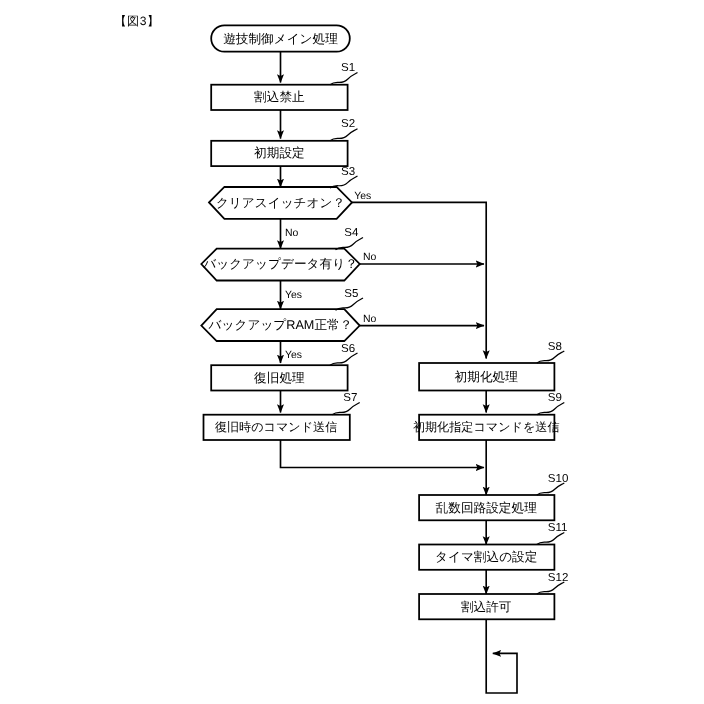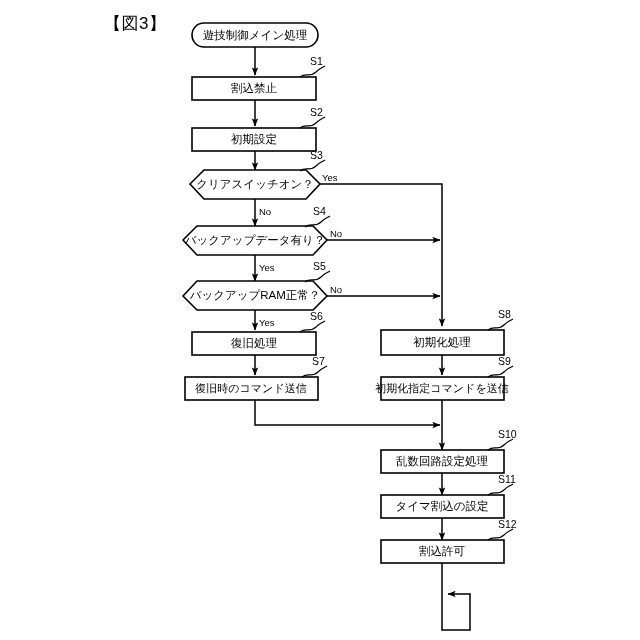--- a/index.html
+++ b/index.html
@@ -16,21 +16,21 @@
     position: relative;
     width: 640px;
     height: 640px;
     background: #ffffff;
     overflow: hidden;
   }
   #fig-label {
     position: absolute;
     left: 104px;
     top: 12px;
-    font-size: 17px;
+    font-size: 11px;
     letter-spacing: 0.5px;
     color: #000;
     white-space: nowrap;
   }
   svg#chart {
     position: absolute;
     left: 0;
     top: 0;
     width: 640px;
     height: 640px;

